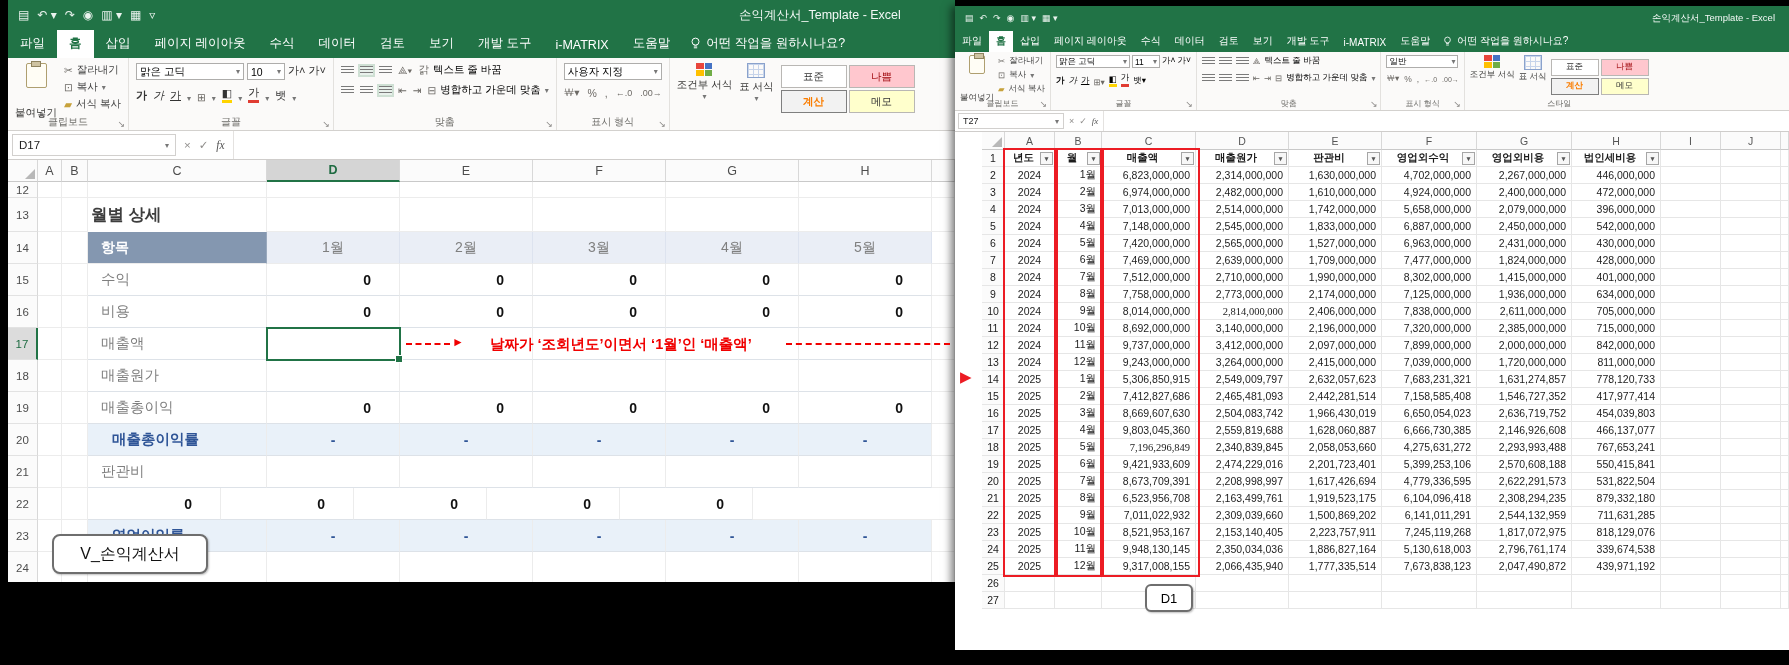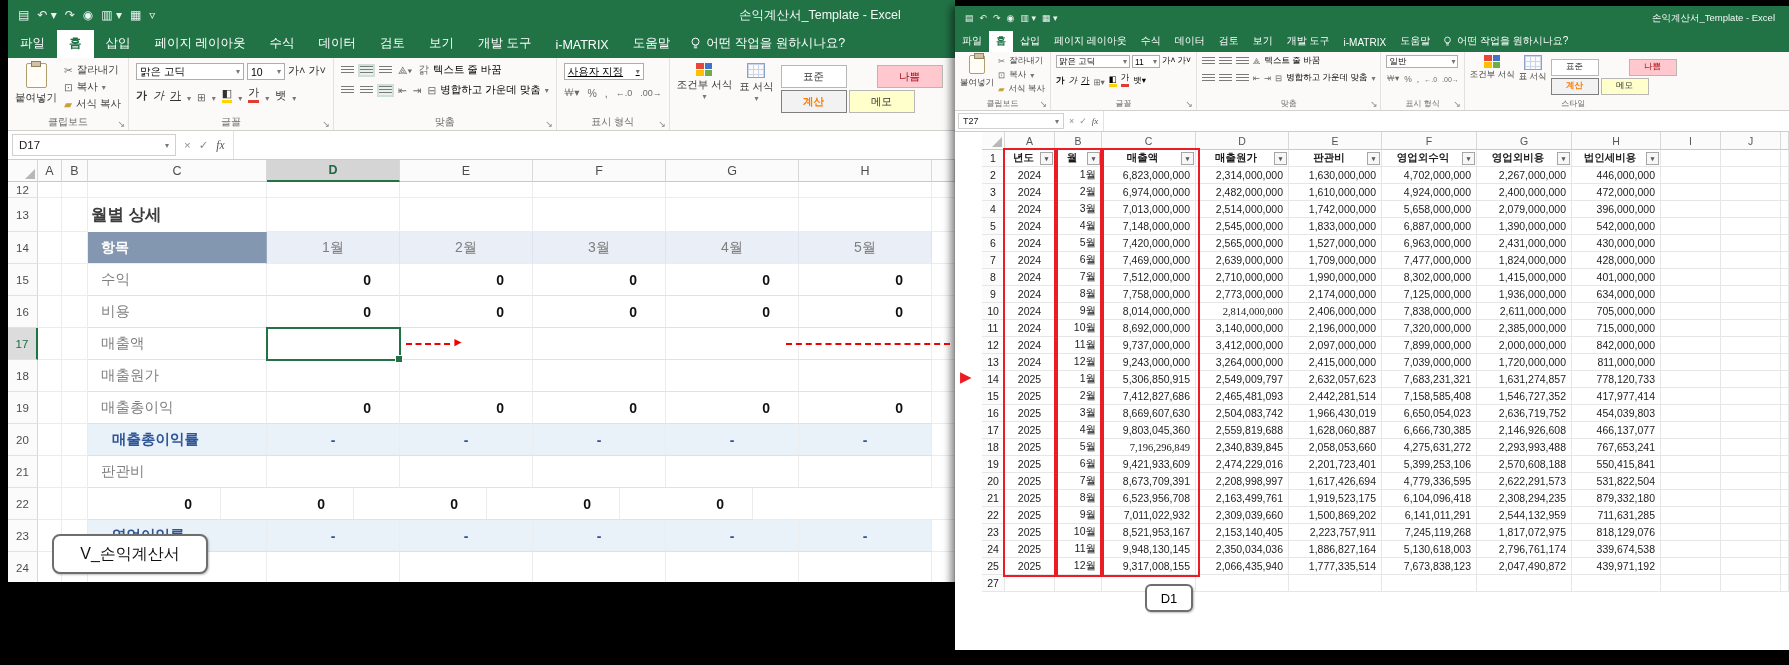--- a/index.html
+++ b/index.html
@@ -32,21 +32,21 @@
 
   
   .ribbon{background:#fbfaf9;border-bottom:1px solid #d3d1ce;display:flex;overflow:hidden;position:relative;}
   #win-left .ribbon{height:72px;font-size:10.5px;}
   #win-right .ribbon{height:58px;font-size:8.5px;}
   .rgroup{position:relative;border-right:1px solid #e3e1de;padding:5px 7px 15px;display:flex;gap:7px;align-items:flex-start;flex:none;}
   #win-right .rgroup{padding:3px 5px 12px;gap:4px;}
   .rgroup-label{position:absolute;bottom:1px;left:0;right:0;text-align:center;font-size:10px;color:#6d6c69;white-space:nowrap;}
   #win-right .rgroup-label{font-size:8px;}
   .launcher{position:absolute;bottom:1px;right:3px;font-size:9px;color:#8a8886;}
-  .paste-btn{display:flex;flex-direction:column;align-items:center;gap:3px;color:#3b3a39;}
+  .paste-btn{display:flex;flex-direction:column;align-items:center;gap:18px;color:#3b3a39;}
   .paste-icon{width:19px;height:23px;background:#fffdf5;border:1px solid #af9f70;border-radius:2px;position:relative;}
   .paste-icon::before{content:"";position:absolute;top:-3px;left:4px;width:8px;height:4px;background:#cfc3a2;border:1px solid #8f835f;}
   #win-right .paste-icon{width:14px;height:17px;}
   .mini-col{display:flex;flex-direction:column;justify-content:flex-start;gap:3px;color:#444;}
   .mini{display:flex;align-items:center;gap:4px;white-space:nowrap;}
   .gly{color:#6d6a66;}
   .combo{border:1px solid #aeadab;background:#fff;display:flex;align-items:center;justify-content:space-between;padding:0 3px;height:17px;box-sizing:border-box;}
   #win-right .combo{height:13px;padding:0 2px;}
   .caret{font-size:8px;color:#777;}
   .fmtrow{display:flex;gap:6px;align-items:flex-end;}
@@ -57,21 +57,21 @@
   .ubar.yellow::after{background:#ffd400;}
   .alico{width:13px;height:9px;background:linear-gradient(#7a7a7a 1.5px,transparent 1.5px);background-size:100% 3px;display:inline-block;}
   .alico.sel{outline:2px solid #cfe0d4;background-color:#e9f1ec;}
   .cf-icon{width:16px;height:13px;display:grid;grid-template-columns:1fr 1fr;grid-template-rows:1fr 1fr;gap:1px;}
   .cf-icon span{display:block;}
   .tf-icon{width:16px;height:13px;border:1px solid #8aa2cc;background-image:linear-gradient(#c7d4ea 1px,transparent 1px),linear-gradient(90deg,#c7d4ea 1px,transparent 1px);background-size:5px 5px;}
   .stack{display:flex;flex-direction:column;align-items:center;gap:2px;color:#3b3a39;text-align:center;line-height:1.15;}
   .gallery{display:grid;grid-template-columns:repeat(2,auto);gap:2px;align-self:center;}
   .style-cell{width:64px;height:21px;border:1px solid #b9b7b4;font-size:10.5px;display:flex;align-items:center;justify-content:center;background:#fff;color:#333;}
   #win-right .style-cell{width:46px;height:15px;font-size:8.5px;}
-  .st-bad{background:#ffc7ce;color:#9c0006;margin-left:28px;}
+  .st-bad{background:#ffc7ce;color:#9c0006;}
   .st-calc{background:#f2f2f2;color:#fa7d00;font-weight:700;border-color:#7f7f7f;}
   .st-note{background:#ffffcc;}
 
   
   .formula-row{display:flex;align-items:stretch;background:#fff;border-bottom:1px solid #cfcdcb;}
   #win-left .formula-row{height:28px;font-size:11.5px;}
   #win-right .formula-row{height:20px;font-size:9px;}
   .name-box{width:150px;margin:3px 0 3px 4px;border:1px solid #d2d0ce;display:flex;align-items:center;justify-content:space-between;padding:0 6px;color:#222;}
   #win-right .name-box{width:96px;margin:2px 0 2px 3px;padding:0 4px;}
   .fx-btns{display:flex;align-items:center;gap:8px;padding:0 8px;color:#8f8d8b;border-right:1px solid #e4e2e0;}
@@ -236,21 +236,21 @@
         <span class="mini">
             <span class="gly">⊟</span>
             <span>병합하고 가운데 맞춤</span> 
             <span class="caret">▾</span>
           </span>
       </div>
       <div class="rgroup-label">맞춤</div>
       <span class="launcher">↘</span>
     </div>
     <div class="rgroup" style="flex-direction:column;gap:6px;">
-      <span class="combo" style="width:80px;text-decoration:underline;">
+      <span class="combo" style="width:98px;">
           <span>사용자 지정</span>
           <span class="caret">▾</span>
         </span>
       <div style="display:flex;gap:8px;align-items:center;">
         <span class="gly">￦▾</span>
         <span class="gly">%</span>
         <span class="gly">,</span>
         <span class="gly" style="font-size:9px;">←.0</span>
         <span class="gly" style="font-size:9px;">.00→</span>
       </div>
@@ -292,20 +292,21 @@
       <span class="fx">fx</span>
     </span>
     <span class="fbar"></span>
   </div>
   <div class="sheet" id="sheet-left">
     <div class="ovl sel-box">
         <span class="sel-handle"></span>
       </div>
     <div class="ovl dash" id="ann-dash1"></div>
     <div class="ovl" id="ann-head">►</div>
+    <div class="ovl" id="ann-text">날짜가 ‘조회년도’이면서 ‘1월’인 ‘매출액’</div>
     <div class="ovl dash" id="ann-dash2"></div>
     <div class="ovl callout" id="sheet-callout">V_손익계산서</div>
   <div class="srow" style="height: 22px;">
         <div class="cell chead corner" style="width: 30px; min-width: 30px;">
           <div class="tri"></div>
         </div>
         <div class="cell chead" style="width: 24px; min-width: 24px;">A</div>
         <div class="cell chead" style="width: 26px; min-width: 26px;">B</div>
         <div class="cell chead" style="width: 179px; min-width: 179px;">C</div>
         <div class="cell chead sel" style="width: 133px; min-width: 133px;">D</div>
@@ -734,21 +735,21 @@
         <div class="rc" style="flex: 1 1 0%;"></div>
       </div>
       <div class="srow" style="height: 17px;">
         <div class="rc rnum" style="width: 23px; min-width: 23px;">5</div>
         <div class="rc ctr" style="width: 50px; min-width: 50px;">2024</div>
         <div class="rc num" style="width: 47px; min-width: 47px;">4월</div>
         <div class="rc num" style="width: 94px; min-width: 94px;">7,148,000,000</div>
         <div class="rc num" style="width: 93px; min-width: 93px;">2,545,000,000</div>
         <div class="rc num" style="width: 93px; min-width: 93px;">1,833,000,000</div>
         <div class="rc num" style="width: 95px; min-width: 95px;">6,887,000,000</div>
-        <div class="rc num" style="width: 95px; min-width: 95px;">1,390,000,000</div>
+        <div class="rc num" style="width: 95px; min-width: 95px;">2,450,000,000</div>
         <div class="rc num" style="width: 89px; min-width: 89px;">542,000,000</div>
         <div class="rc" style="width: 60px; min-width: 60px;"></div>
         <div class="rc" style="width: 60px; min-width: 60px;"></div>
         <div class="rc" style="flex: 1 1 0%;"></div>
       </div>
       <div class="srow" style="height: 17px;">
         <div class="rc rnum" style="width: 23px; min-width: 23px;">6</div>
         <div class="rc ctr" style="width: 50px; min-width: 50px;">2024</div>
         <div class="rc num" style="width: 47px; min-width: 47px;">5월</div>
         <div class="rc num" style="width: 94px; min-width: 94px;">7,420,000,000</div>
@@ -1016,20 +1017,34 @@
       <div class="srow" style="height: 17px;">
         <div class="rc rnum" style="width: 23px; min-width: 23px;">25</div>
         <div class="rc ctr" style="width: 50px; min-width: 50px;">2025</div>
         <div class="rc num" style="width: 47px; min-width: 47px;">12월</div>
         <div class="rc num" style="width: 94px; min-width: 94px;">9,317,008,155</div>
         <div class="rc num" style="width: 93px; min-width: 93px;">2,066,435,940</div>
         <div class="rc num" style="width: 93px; min-width: 93px;">1,777,335,514</div>
         <div class="rc num" style="width: 95px; min-width: 95px;">7,673,838,123</div>
         <div class="rc num" style="width: 95px; min-width: 95px;">2,047,490,872</div>
         <div class="rc num" style="width: 89px; min-width: 89px;">439,971,192</div>
+        <div class="rc" style="width: 60px; min-width: 60px;"></div>
+        <div class="rc" style="width: 60px; min-width: 60px;"></div>
+        <div class="rc" style="flex: 1 1 0%;"></div>
+      </div>
+      <div class="srow" style="height: 17px;">
+        <div class="rc rnum" style="width: 23px; min-width: 23px;">26</div>
+        <div class="rc" style="width: 50px; min-width: 50px;"></div>
+        <div class="rc" style="width: 47px; min-width: 47px;"></div>
+        <div class="rc" style="width: 94px; min-width: 94px;"></div>
+        <div class="rc" style="width: 93px; min-width: 93px;"></div>
+        <div class="rc" style="width: 93px; min-width: 93px;"></div>
+        <div class="rc" style="width: 95px; min-width: 95px;"></div>
+        <div class="rc" style="width: 95px; min-width: 95px;"></div>
+        <div class="rc" style="width: 89px; min-width: 89px;"></div>
         <div class="rc" style="width: 60px; min-width: 60px;"></div>
         <div class="rc" style="width: 60px; min-width: 60px;"></div>
         <div class="rc" style="flex: 1 1 0%;"></div>
       </div>
       <div class="srow" style="height: 17px;">
         <div class="rc rnum" style="width: 23px; min-width: 23px;">27</div>
         <div class="rc" style="width: 50px; min-width: 50px;"></div>
         <div class="rc" style="width: 47px; min-width: 47px;"></div>
         <div class="rc" style="width: 94px; min-width: 94px;"></div>
         <div class="rc" style="width: 93px; min-width: 93px;"></div>

